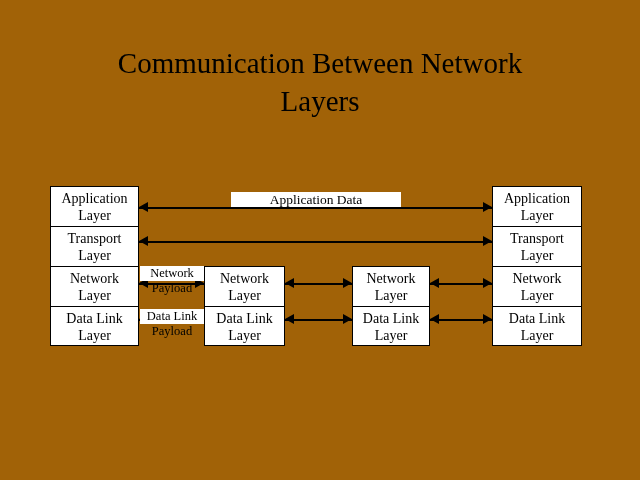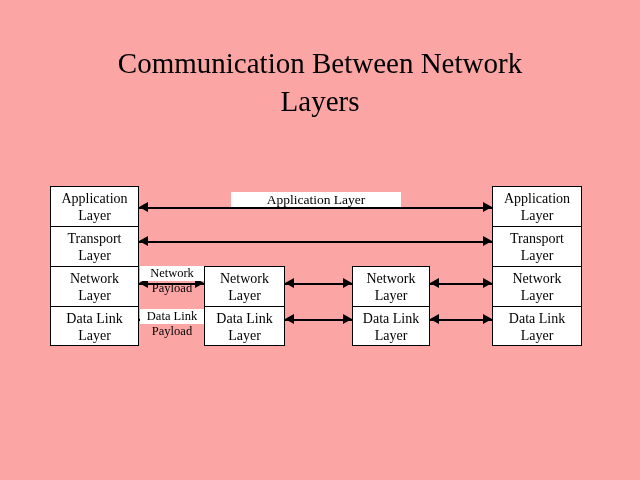--- a/index.html
+++ b/index.html
@@ -4,21 +4,21 @@
 <style>
   html, body {
     margin: 0;
     padding: 0;
     background: #ffffff;
   }
   #canvas {
     position: relative;
     width: 640px;
     height: 480px;
-    background: #fca5a5;
+    background: #a16207;
     overflow: hidden;
     font-family: "Liberation Serif", "DejaVu Serif", serif;
     color: #000000;
   }
 
   
   #title {
     position: absolute;
     left: 60px;
     top: 44px;
@@ -234,21 +234,21 @@
     <span class="shaft"></span>
     <span class="head right"></span>
   </div>
 
   <div class="arrow" id="arrow-right-dl">
     <span class="head left"></span>
     <span class="shaft"></span>
     <span class="head right"></span>
   </div>
 
-  <div class="arrow-label big" id="label-application">Application Layer</div>
+  <div class="arrow-label big" id="label-application">Application Data</div>
 
 
   <div class="arrow-label" id="label-net-payload">
     <span class="l1">Network</span>
     <span class="l2">Payload</span>
   </div>
 
   <div class="arrow-label" id="label-dl-payload">
     <span class="l1">Data Link</span>
     <span class="l2">Payload</span>

